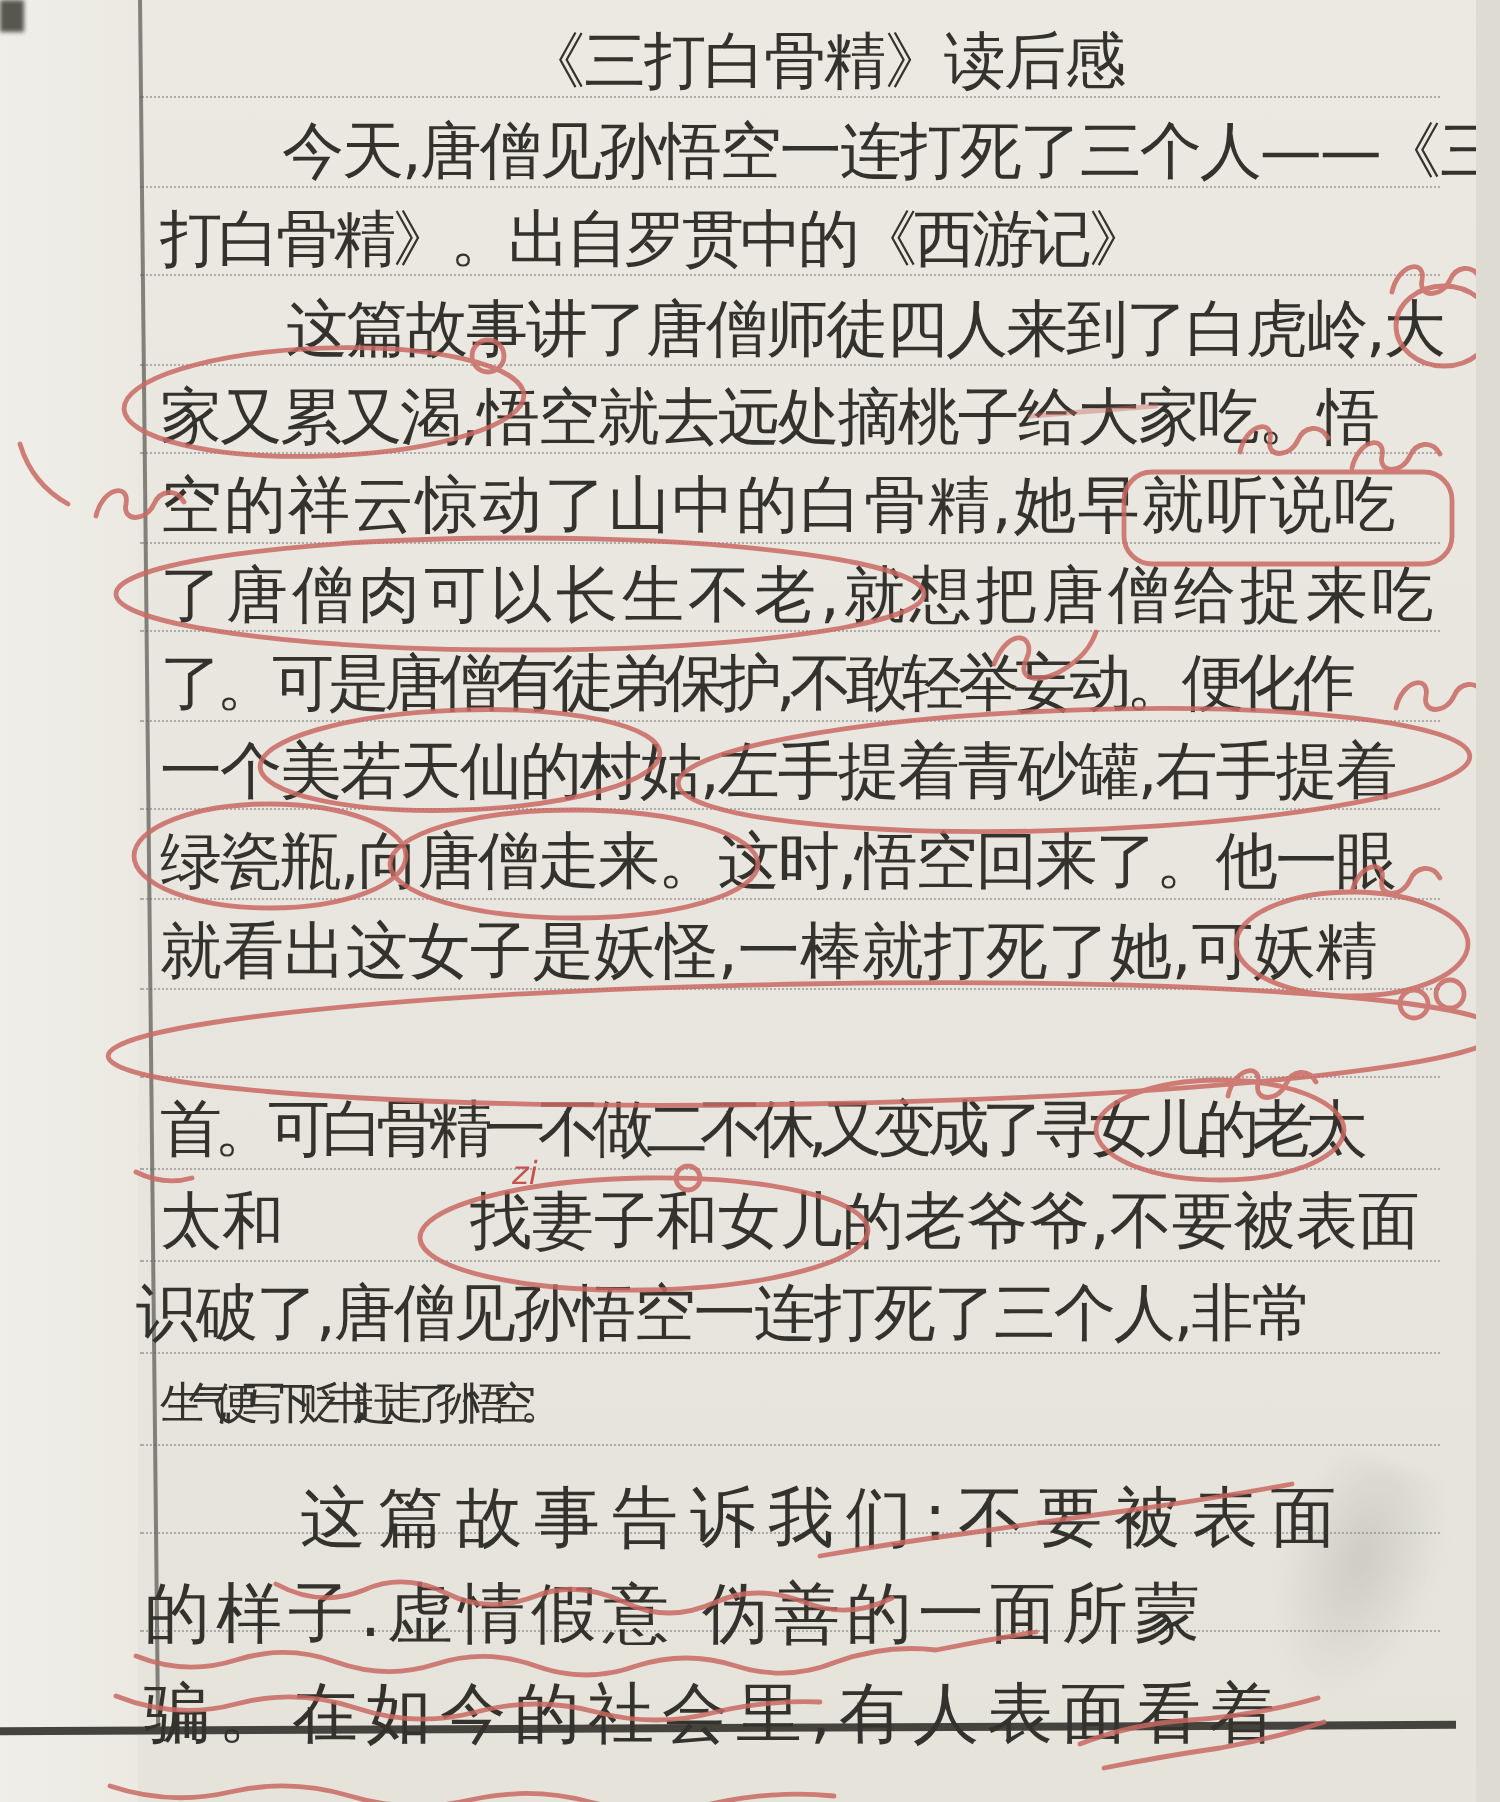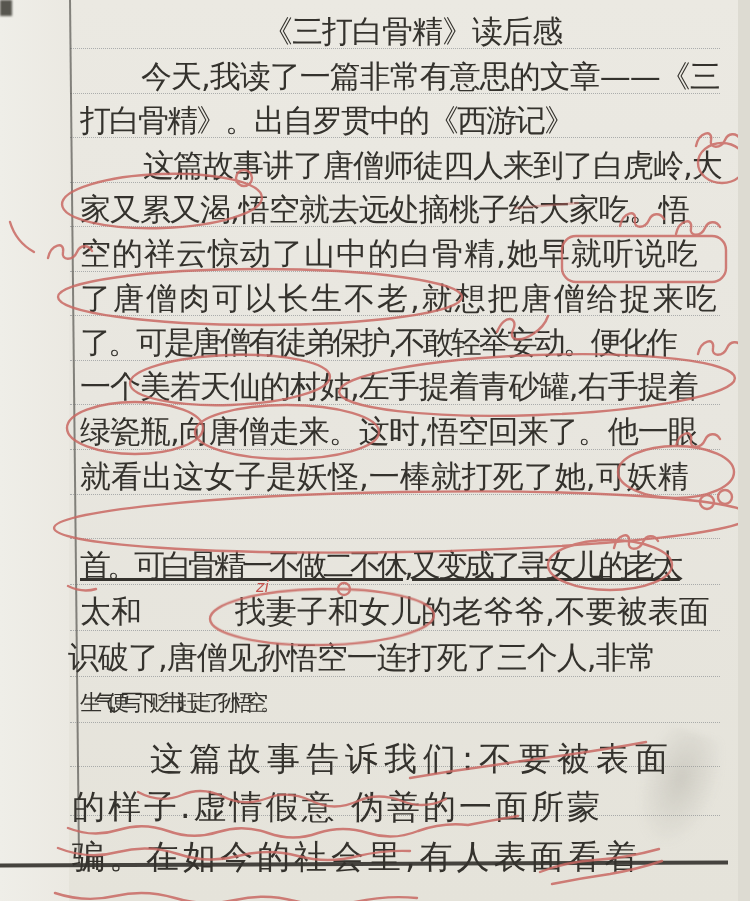--- a/index.html
+++ b/index.html
@@ -49,31 +49,31 @@
       <div class="rule" style="top: 676px;"></div>
       <div class="rule" style="top: 722px;"></div>
       <div class="rule" style="top: 766px;"></div>
       <div class="rule" style="top: 815px;"></div>
     </div>
   <div id="spine-line"></div>
   <div id="bottom-line"></div>
   <div id="smudge"></div>
 
   <div class="hw" style="left:262px;top:12px;letter-spacing:-1px;">《三打白骨精》读后感</div>
-  <div class="hw" style="left:141px;top:57px;letter-spacing:-1px;">今天,我读了一篇非常有意思的文章——《三</div>
+  <div class="hw" style="left:141px;top:57px;letter-spacing:-1px;">今天,唐僧见孙悟空一连打死了三个人——《三</div>
   <div class="hw" style="left:80px;top:101px;letter-spacing:-2px;">打白骨精》。出自罗贯中的《西游记》</div>
   <div class="hw" style="left:143px;top:146px;letter-spacing:-1px;">这篇故事讲了唐僧师徒四人来到了白虎岭,大</div>
   <div class="hw" style="left:80px;top:190px;letter-spacing:-1px;">家又累又渴,悟空就去远处摘桃子给大家吃。悟</div>
   <div class="hw" style="left:80px;top:234px;letter-spacing:1px;">空的祥云惊动了山中的白骨精,她早就听说吃</div>
   <div class="hw" style="left:80px;top:279px;letter-spacing:2px;">了唐僧肉可以长生不老,就想把唐僧给捉来吃</div>
   <div class="hw" style="left:80px;top:323px;letter-spacing:-3px;">了。可是唐僧有徒弟保护,不敢轻举妄动。便化作</div>
   <div class="hw" style="left:80px;top:367px;letter-spacing:-1px;">一个美若天仙的村姑,左手提着青砂罐,右手提着</div>
   <div class="hw" style="left:80px;top:412px;letter-spacing:-1px;">绿瓷瓶,向唐僧走来。这时,悟空回来了。他一眼</div>
   <div class="hw" style="left:80px;top:457px;letter-spacing:0px;">就看出这女子是妖怪,一棒就打死了她,可妖精</div>
-  <div class="hw" style="left:80px;top:546px;letter-spacing:-4px;text-decoration:underline;">首。可白骨精一不做二不休,又变成了寻女儿的老太</div>
+  <div class="hw" style="left:80px;top:546px;letter-spacing:-4px;">首。可白骨精一不做二不休,又变成了寻女儿的老太</div>
   <div class="hw" style="left:80px;top:592px;letter-spacing:0px;">太和　　　找妻子和女儿的老爷爷,不要被表面</div>
   <div class="hw" style="left:68px;top:638px;letter-spacing:-1px;">识破了,唐僧见孙悟空一连打死了三个人,非常</div>
   <div class="hw" style="left:80px;top:684px;letter-spacing:-8px;font-size:22px;">生气,便写下贬书,赶走了孙悟空。</div>
   <div class="hw" style="left:150px;top:740px;letter-spacing:6px;font-size:33px;">这篇故事告诉我们:不要被表面</div>
   <div class="hw" style="left:72px;top:788px;letter-spacing:3px;font-size:33px;">的样子.虚情假意 伪善的一面所蒙</div>
   <div class="hw" style="left:72px;top:838px;letter-spacing:4px;font-size:33px;text-align:right;">骗。在如今的社会里,有人表面看着</div>
 
   <svg class="marks" width="750" height="901" viewBox="0 0 750 901">
     <defs>
       <path id="curl" d="M0,10 C3,-4 17,-7 15,4 C13,13 25,13 29,4 C32,-3 40,-4 44,3" fill="none"></path>

